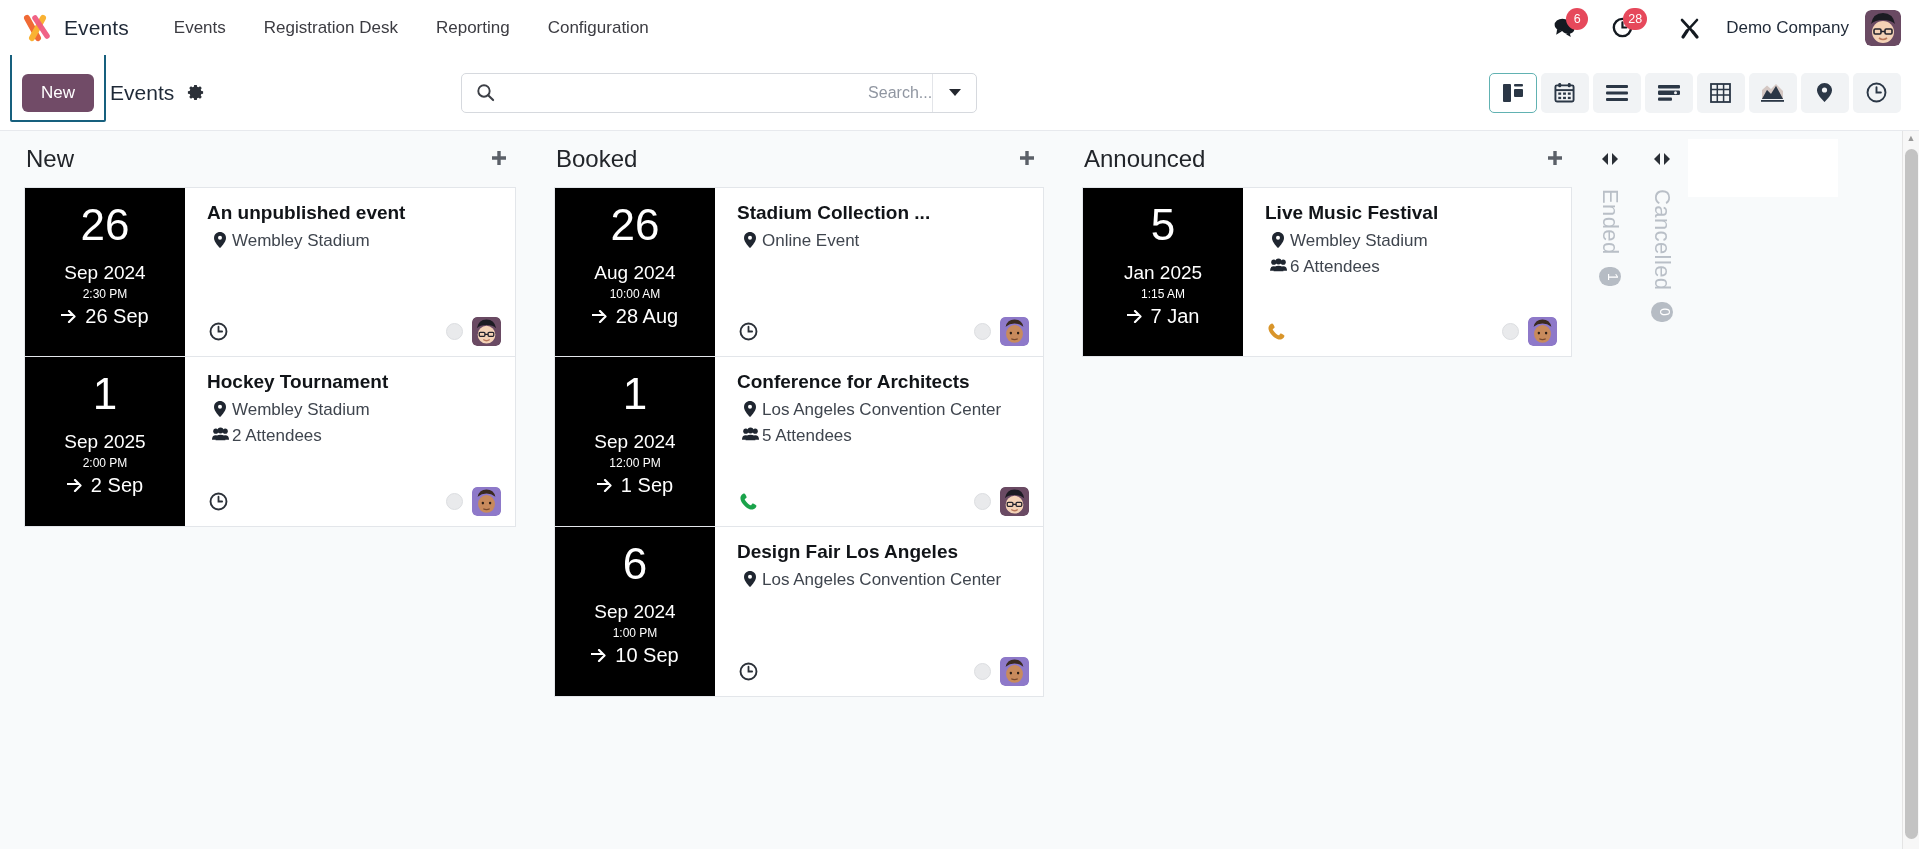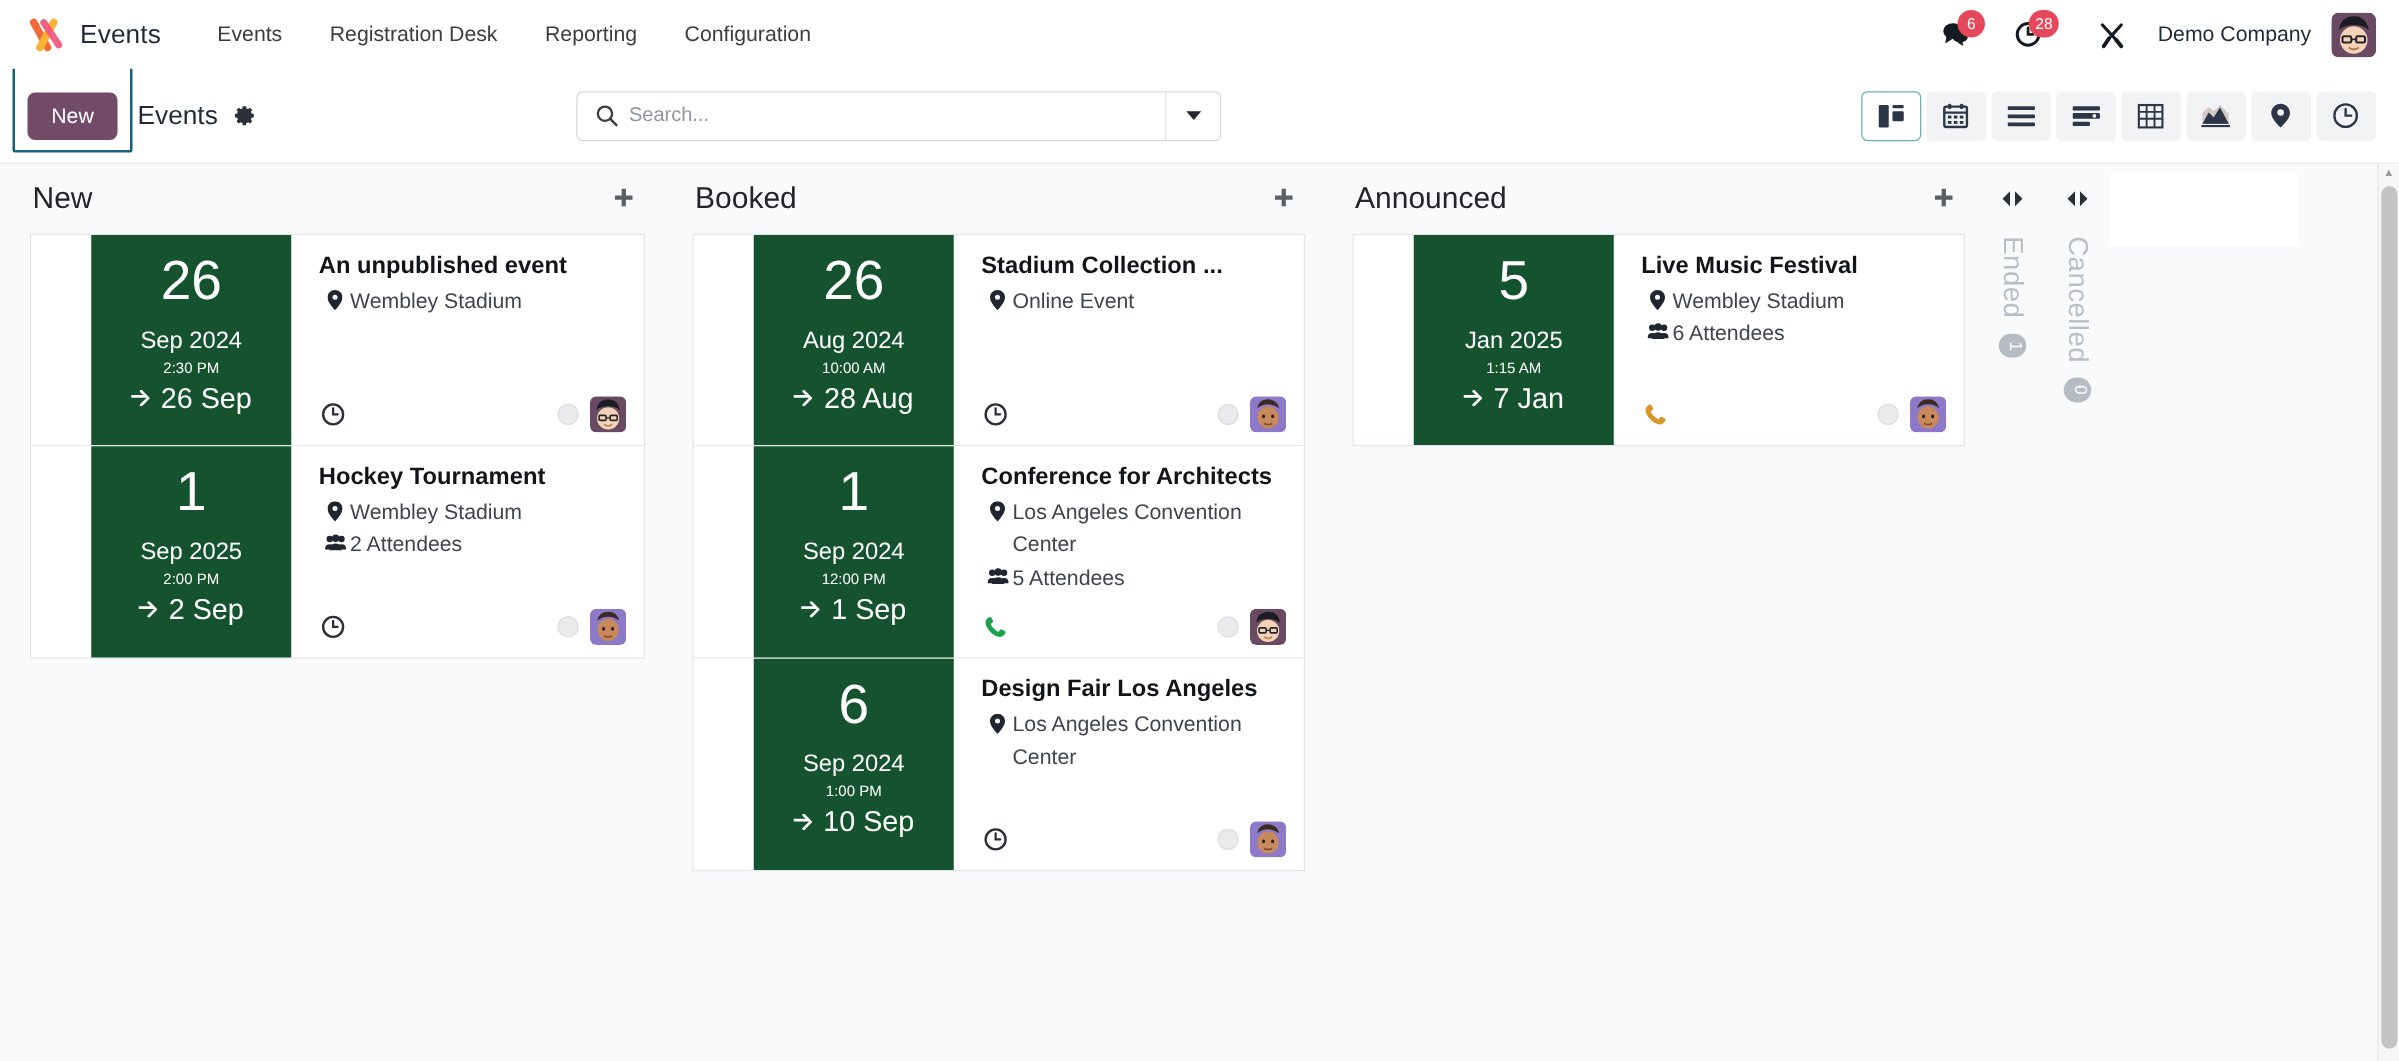--- a/index.html
+++ b/index.html
@@ -154,20 +154,21 @@
   }
   .search-input {
     flex: 1;
     border: none;
     outline: none;
     font-size: 16px;
     font-family: inherit;
     color: #1f2937;
     background: transparent;
     height: 100%;
+    text-align: right;
   }
   .search-input::placeholder { color: #9096a1; }
   .search-toggle {
     width: 44px; height: 100%;
     border-left: 1px solid #e3e5e9;
     display: flex; align-items: center; justify-content: center;
     cursor: pointer;
     color: #23272e;
   }
 
@@ -243,39 +244,38 @@
     background: #ffffff;
     border: 1px solid #e3e6ea;
     border-top: none;
     min-height: 170px;
     cursor: pointer;
   }
   .kcard.first { border-top: 1px solid #e3e6ea; }
   .kcard-date {
     width: 160px;
     flex: 0 0 160px;
-    background: #14532d;
+    background: #000000;
     color: #ffffff;
     padding: 14px 10px 12px 10px;
     display: flex;
     flex-direction: column;
     align-items: center;
     text-align: center;
-    margin-left: 48px;
   }
   .kd-day {
     font-size: 44px;
     line-height: 1.05;
     font-weight: 400;
     margin-bottom: 12px;
   }
   .kd-month { font-size: 19px; line-height: 1.35; }
   .kd-time  { font-size: 12px; line-height: 1.35; }
   .kd-end {
-    font-size: 23px; line-height: 1.35;
+    font-size: 20px; line-height: 1.35;
     display: flex; align-items: center; gap: 7px;
     margin-top: 1px;
     text-align: right;
   }
   .kcard-body {
     flex: 1;
     padding: 14px 14px 10px 22px;
     display: flex;
     flex-direction: column;
     min-width: 0;

